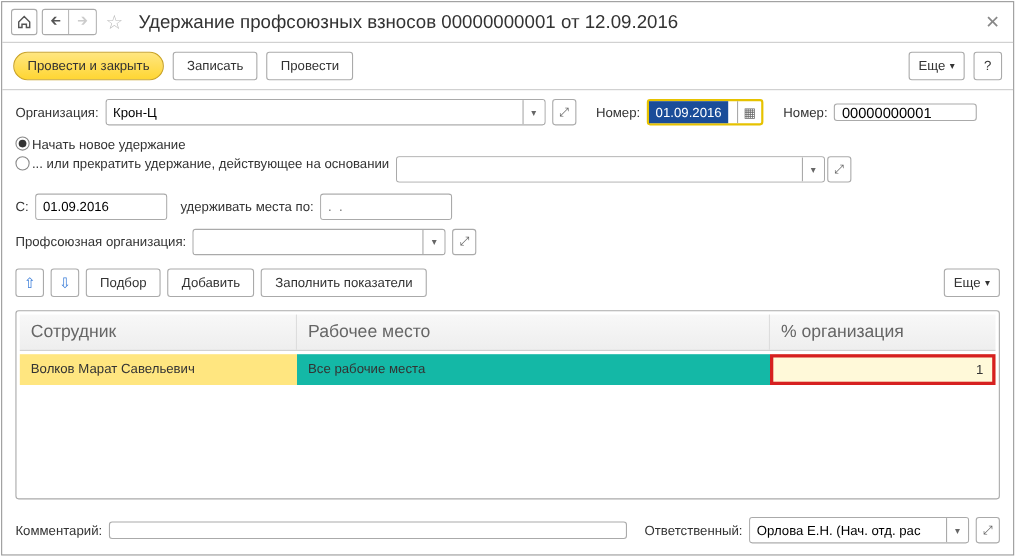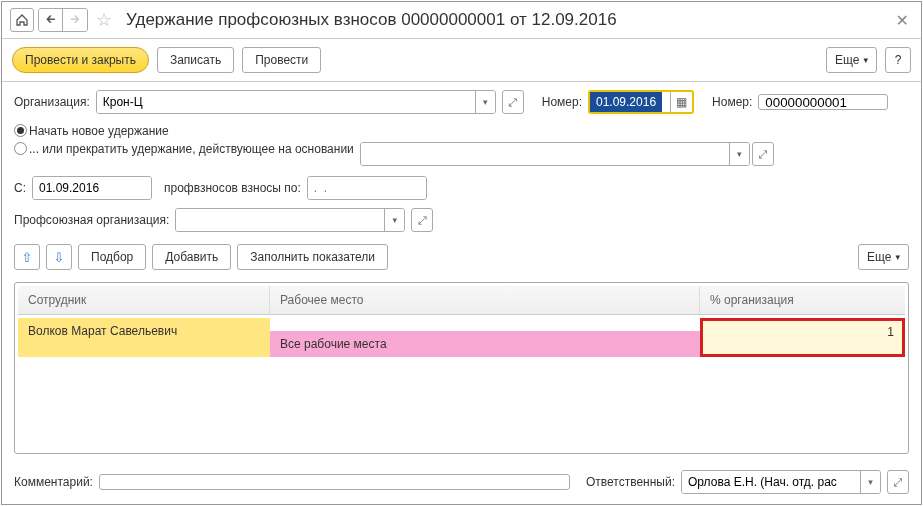--- a/index.html
+++ b/index.html
@@ -40,32 +40,32 @@
 
 .radio-row { display: flex; align-items: flex-start; gap: 2px; padding: 2px 0; }
 .radio { width: 13px; height: 13px; border-radius: 50%; border: 1px solid #888; background: #fff; position: relative; cursor: pointer; }
 .radio.checked::after { content: ''; position: absolute; width: 7px; height: 7px; background: #333; border-radius: 50%; top: 2px; left: 2px; }
 
 .table-toolbar { display: flex; align-items: center; gap: 6px; padding-top: 4px; }
 .icon-btn { width: 26px; height: 26px; border: 1px solid #aaa; border-radius: 3px; display: flex; align-items: center; justify-content: center; cursor: pointer; background: #fff; font-size: 13px; }
 
 .table-wrap { border: 1px solid #aaa; border-radius: 3px; margin-top: 4px; flex: 1; display: flex; flex-direction: column; overflow: hidden; }
 .thead { display: flex; background: linear-gradient(#f8f8f8, #eee); border-bottom: 1px solid #ccc; margin: 3px; }
-.th { padding: 7px 10px; color: #666; font-size: 12px; }
+.th { padding: 7px 10px; color: #666; font-size: 16px; }
 .th:nth-child(1) { width: 252px; border-right: 1px solid #ddd; }
 .th:nth-child(2) { width: 430px; border-right: 1px solid #ddd; }
 .th:nth-child(3) { flex: 1; }
 .tbody { flex: 1; margin: 0 3px; }
 .trow { display: flex; }
 .td { padding: 6px 10px; font-size: 12px; }
 .td:nth-child(1) { width: 252px; }
 .td:nth-child(2) { width: 430px; }
 .td:nth-child(3) { flex: 1; text-align: right; position: relative; }
 .trow.selected .td:nth-child(1) { background: #ffe680; }
-.trow.selected .td:nth-child(2) { background: #f9a8d4; margin-top: 13px; }
+.trow.selected .td:nth-child(2) { background: #14b8a6; }
 .trow.selected .td:nth-child(3) { background: #fff9d9; }
 .highlight-cell { border: 3px solid #d62020; padding: 4px 8px; }
 
 .footer { display: flex; align-items: center; gap: 6px; padding: 8px 12px 10px; }
 svg { display: block; }
 </style>
 </head>
 <body>
 
 <div class="window">
@@ -147,21 +147,21 @@
           </div>
       </div>
     </div>
 
     <div class="row">
       <span class="label">С:</span>
       <div class="combo" style="width:120px">
         <input value="01.09.2016" style="">
 
       </div>
-      <span class="label" style="margin-left:6px">профвзносов взносы по:</span>
+      <span class="label" style="margin-left:6px">удерживать места по:</span>
       <div class="combo" style="width:120px">
         <input placeholder=".  ." style="">
 
       </div>
     </div>
 
     <div class="row">
       <span class="label">Профсоюзная организация:</span>
       <div class="combo" style="width:230px">
         <input style="">

